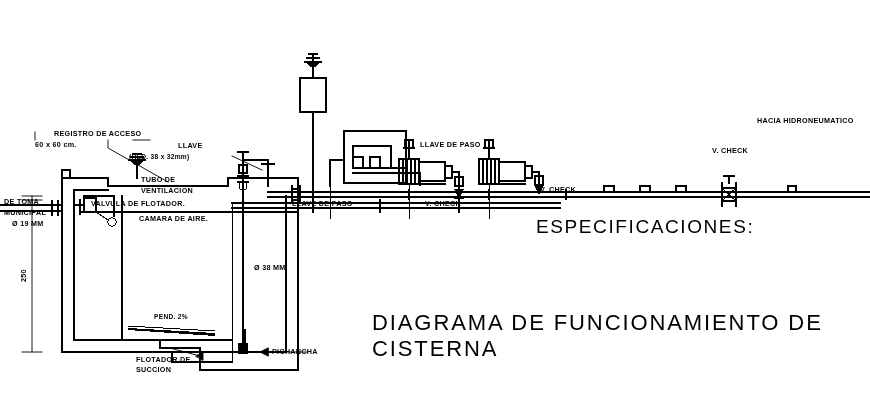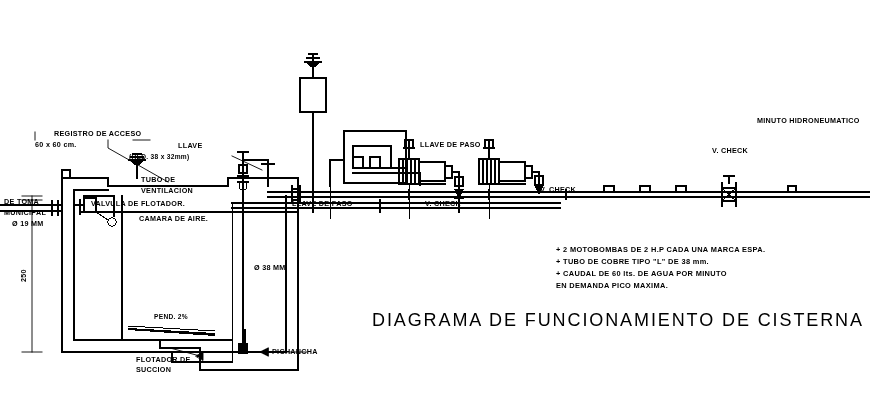--- a/index.html
+++ b/index.html
@@ -31,21 +31,21 @@
     font-size:19px;font-weight:400;letter-spacing:1.6px;
     font-family:"Liberation Sans", sans-serif;
   }
   #spec-list{
     position:absolute;left:556px;top:244px;
     font-size:7.4px;font-weight:700;letter-spacing:0.35px;line-height:1.62;
   }
   #spec-list div{white-space:pre;}
   #main-title{
     position:absolute;left:372px;top:310px;
-    font-size:18px;font-weight:400;letter-spacing:1.9px;
+    font-size:22px;font-weight:400;letter-spacing:1.9px;
     font-family:"Liberation Sans", sans-serif;
   }
 </style>
 </head>
 <body>
 
 <div id="sheet">
 
   <svg id="cad" viewBox="0 0 870 416">
     <g fill="none" stroke="#000" stroke-width="1.1" stroke-linecap="square" shape-rendering="crispEdges">
@@ -296,24 +296,19 @@
 
   <div class="lbl sm" style="left:272px;top:348px;">PICHANCHA</div>
 
   <div class="lbl sm" style="left:292px;top:200px;">LLAVE DE PASO</div>
   <div class="lbl sm" style="left:420px;top:141px;">LLAVE DE PASO</div>
 
   <div class="lbl sm" style="left:425px;top:200px;">V. CHECK</div>
   <div class="lbl sm" style="left:540px;top:186px;">V. CHECK</div>
   <div class="lbl sm" style="left:712px;top:147px;">V. CHECK</div>
 
-  <div class="lbl sm" style="left:757px;top:117px;">MINUTO HIDRONEUMATICO</div>
-
-  <div id="spec-list">
-    <div>+ 2 MOTOBOMBAS DE 2 H.P CADA UNA MARCA ESPA.</div>
-    <div>+ TUBO DE COBRE TIPO "L" DE 38 mm.</div>
-    <div>+ CAUDAL DE 60 lts. DE AGUA POR MINUTO</div>
-    <div>EN DEMANDA PICO MAXIMA.</div>
-  </div>
+  <div class="lbl sm" style="left:757px;top:117px;">HACIA HIDRONEUMATICO</div>
+
+  <div id="spec-title">ESPECIFICACIONES:</div>
 
   <div id="main-title">DIAGRAMA DE FUNCIONAMIENTO DE CISTERNA</div>
 
 </div>
 
 </body></html>

